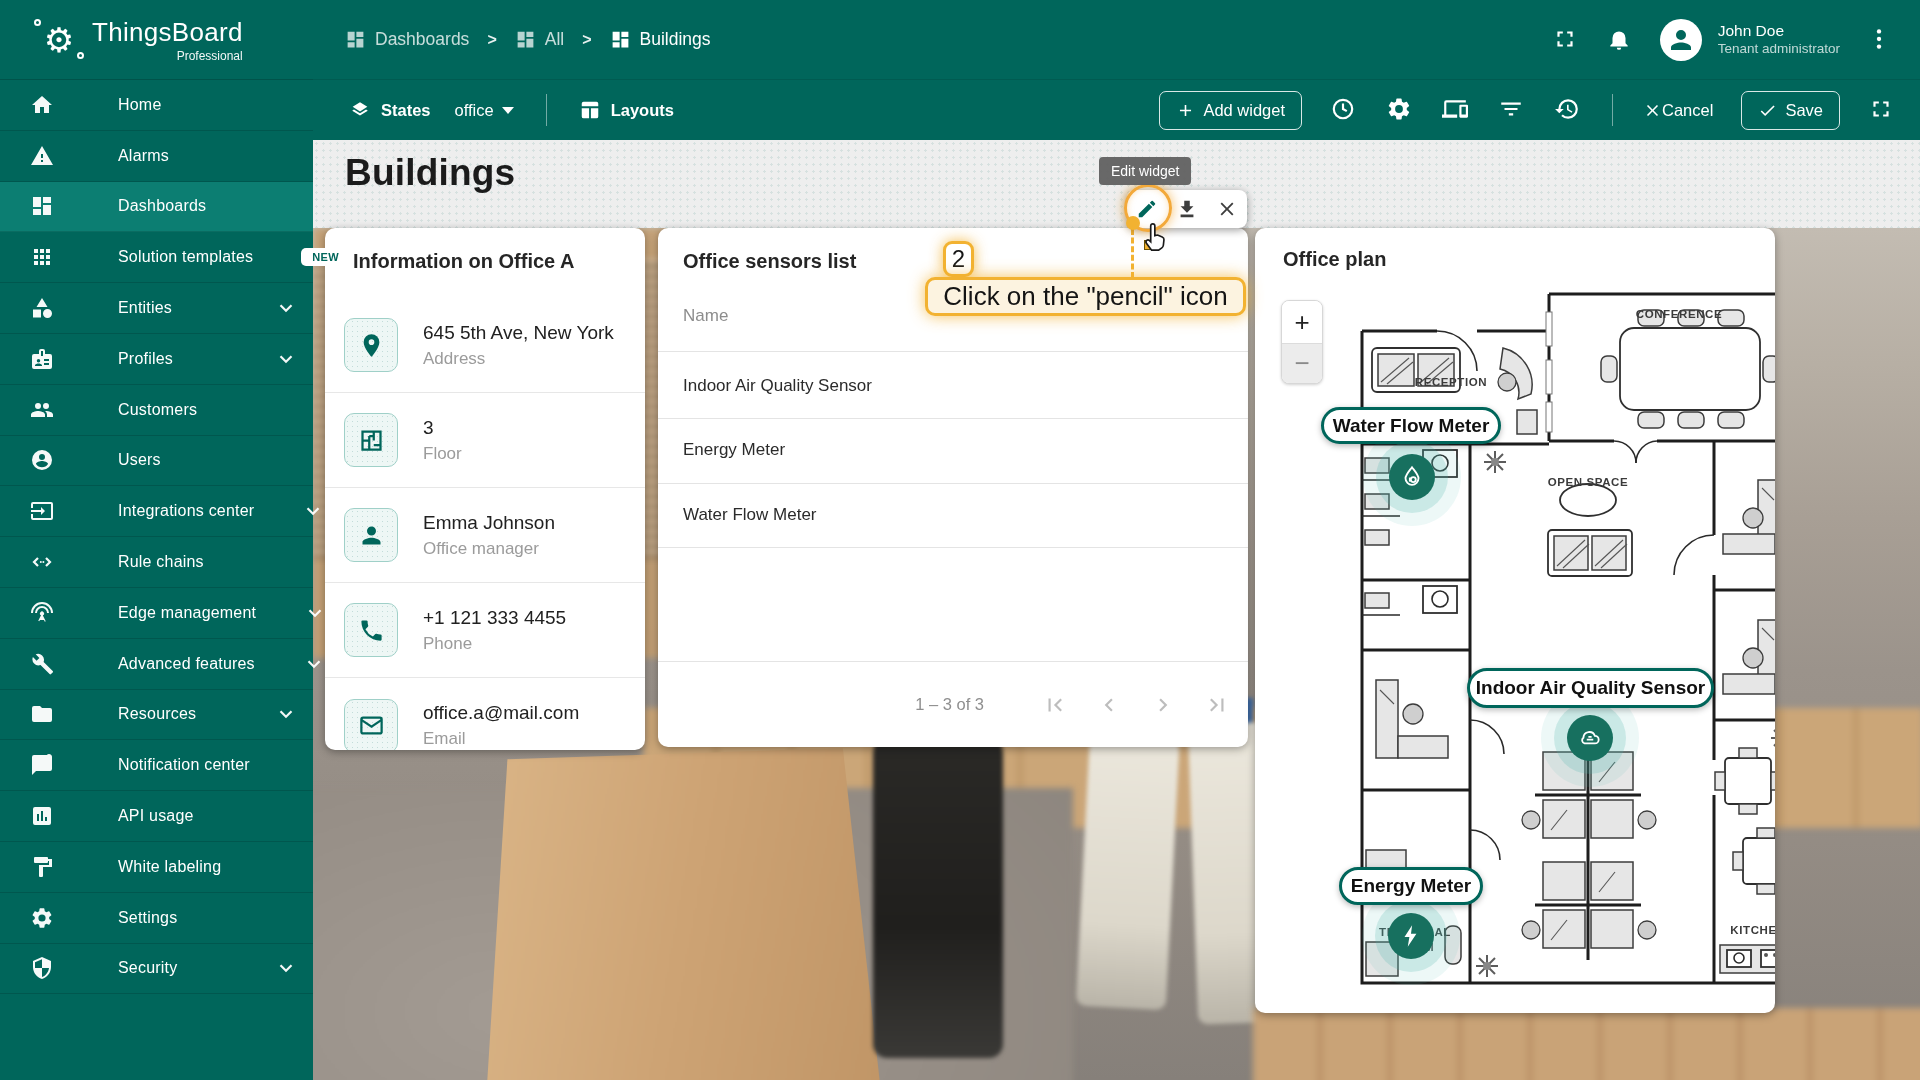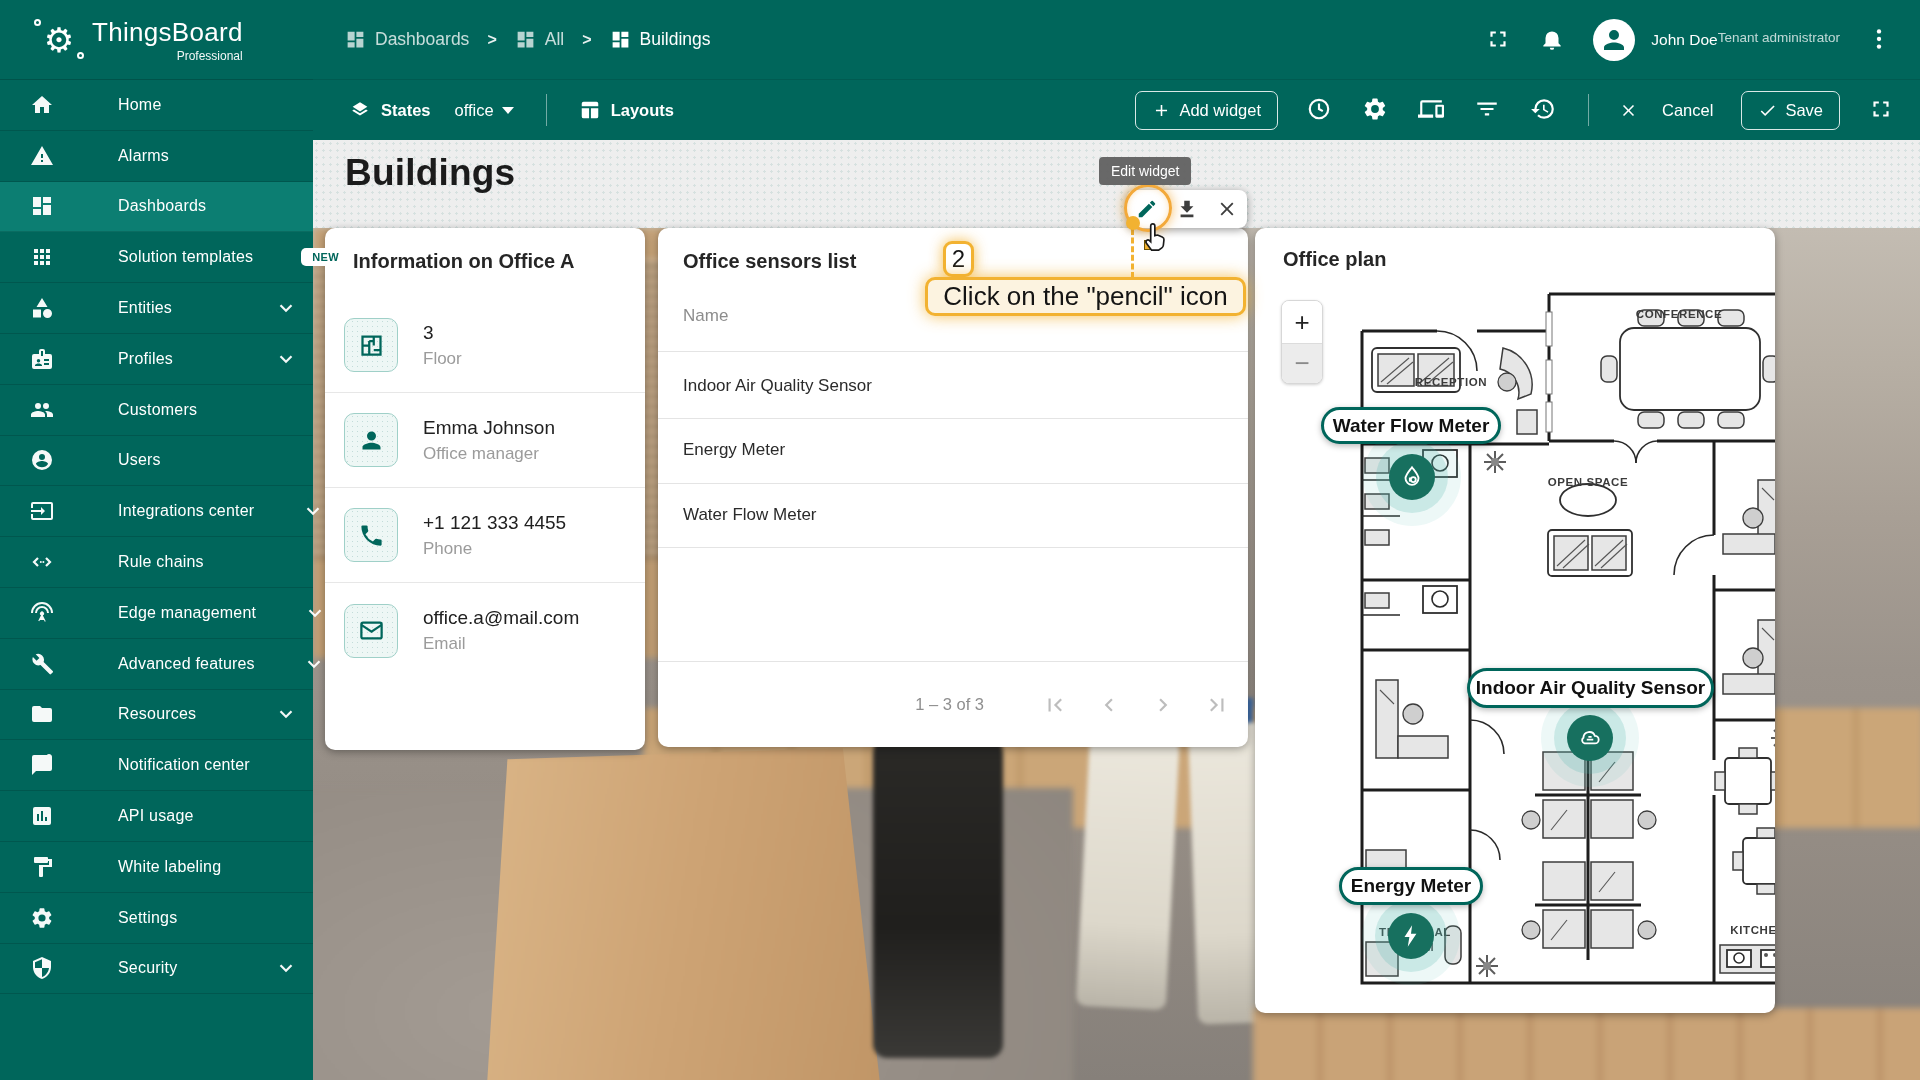--- a/index.html
+++ b/index.html
@@ -37,38 +37,38 @@
   .crumb.muted { color:rgba(255,255,255,.72); }
   .crumb.muted .c-label { color:rgba(255,255,255,.78); }
   .crumb.current { color:#fff; }
   .crumb.current .c-label { color:#fff; }
   .crumb-sep { color:rgba(255,255,255,.9); font-size:16px; font-weight:700; padding:0 6px; }
   .top-right { margin-left:auto; display:flex; align-items:center; padding-right:26px; gap:26px; }
   .tb-iconbtn { width:28px; height:28px; color:#fff; cursor:pointer; }
   .tb-iconbtn svg { width:26px; height:26px; display:block; }
   .avatar { width:42px; height:42px; border-radius:50%; background:#fff; color:#00665b; display:flex; align-items:center; justify-content:center; }
   .avatar svg { width:30px; height:30px; }
-  .user-block { display:flex; flex-direction:row; line-height:1.25; margin-left:-10px; }
+  .user-block { display:flex; flex-direction:column; line-height:1.25; margin-left:-10px; }
   .user-name { color:#fff; font-size:15.5px; }
   .user-role { color:rgba(255,255,255,.75); font-size:13.5px; }
 
   
   .toolbar2 { position:absolute; left:313px; top:80px; width:1607px; height:60px; background:#00665b; display:flex; align-items:center; z-index:15; }
   .t2-left { display:flex; align-items:center; padding-left:36px; gap:10px; color:#fff; }
   .t2-ico { width:22px; height:22px; color:#fff; }
   .t2-ico svg { width:22px; height:22px; display:block; }
   .t2-label { font-size:16.5px; font-weight:600; color:#fff; }
   .t2-state { font-size:16.5px; color:#fff; margin-left:14px; cursor:pointer; display:flex; align-items:center; gap:8px; }
   .caret-down { width:0; height:0; border-left:6px solid transparent; border-right:6px solid transparent; border-top:7px solid #fff; }
   .t2-div { width:1px; height:32px; background:rgba(255,255,255,.45); margin:0 22px; }
   .t2-layouts { display:flex; align-items:center; gap:10px; cursor:pointer; }
   .t2-right { margin-left:auto; display:flex; align-items:center; padding-right:24px; gap:28px; }
   .btn-outline { display:flex; align-items:center; gap:8px; border:1px solid rgba(255,255,255,.85); border-radius:7px; color:#fff; padding:9px 16px; font-size:16.5px; cursor:pointer; background:transparent; }
   .btn-outline svg { width:19px; height:19px; }
-  .btn-plain { display:flex; align-items:center; gap:24px; color:#fff; font-size:16.5px; cursor:pointer; }
+  .btn-plain { display:flex; align-items:center; gap:0; color:#fff; font-size:16.5px; cursor:pointer; }
   .btn-plain svg { width:19px; height:19px; }
 
   
   .title-strip { position:absolute; left:313px; top:140px; width:1607px; height:88px; background-color:#eeeeee;
     background-image:radial-gradient(rgba(0,102,91,0.10) 1px, transparent 1.3px); background-size:7px 7px; z-index:5; padding:10px 0 0 32px; cursor:text; }
   .title-label { font-size:13px; color:#6e6e6e; }
   .title-value { font-size:37px; font-weight:700; color:#1b1b1b; margin-top:2px; letter-spacing:.2px; }
 
   
   .canvas { position:absolute; left:313px; top:228px; width:1607px; height:852px; overflow:hidden; z-index:1;
@@ -493,20 +493,31 @@
     <div class="ph ph-chair-black"></div>
     <div class="ph ph-chair-w ph-cw1"></div>
     <div class="ph ph-chair-w ph-cw2"></div>
     <div class="ph ph-chair-w ph-cw3"></div>
     <div class="ph ph-under-plan"></div>
   </div>
 
   <section class="card w-info">
     <h2 class="w-title">Information on Office A</h2>
     <div class="info-rows">
+      <div class="info-row">
+        <span class="icon-box">
+            <svg viewBox="0 0 24 24" fill="currentColor">
+              <path d="M12 2a7 7 0 00-7 7c0 5.25 7 13 7 13s7-7.75 7-13a7 7 0 00-7-7zm0 9.5A2.5 2.5 0 1114.5 9 2.5 2.5 0 0112 11.5z"></path>
+            </svg>
+          </span>
+        <span class="info-texts">
+          <span class="info-value">645 5th Ave, New York</span>
+          <span class="info-label">Address</span>
+        </span>
+      </div>
       <div class="info-row">
         <span class="icon-box">
             <svg viewBox="0 0 24 24" fill="none" stroke="currentColor" stroke-width="2">
               <path d="M4 4h16v16H4z"></path>
               <path d="M4 12h6M10 12v8M10 12V8M10 8h4M14 4v8M14 16h6"></path>
             </svg>
           </span>
         <span class="info-texts">
           <span class="info-value">3</span>
           <span class="info-label">Floor</span>

